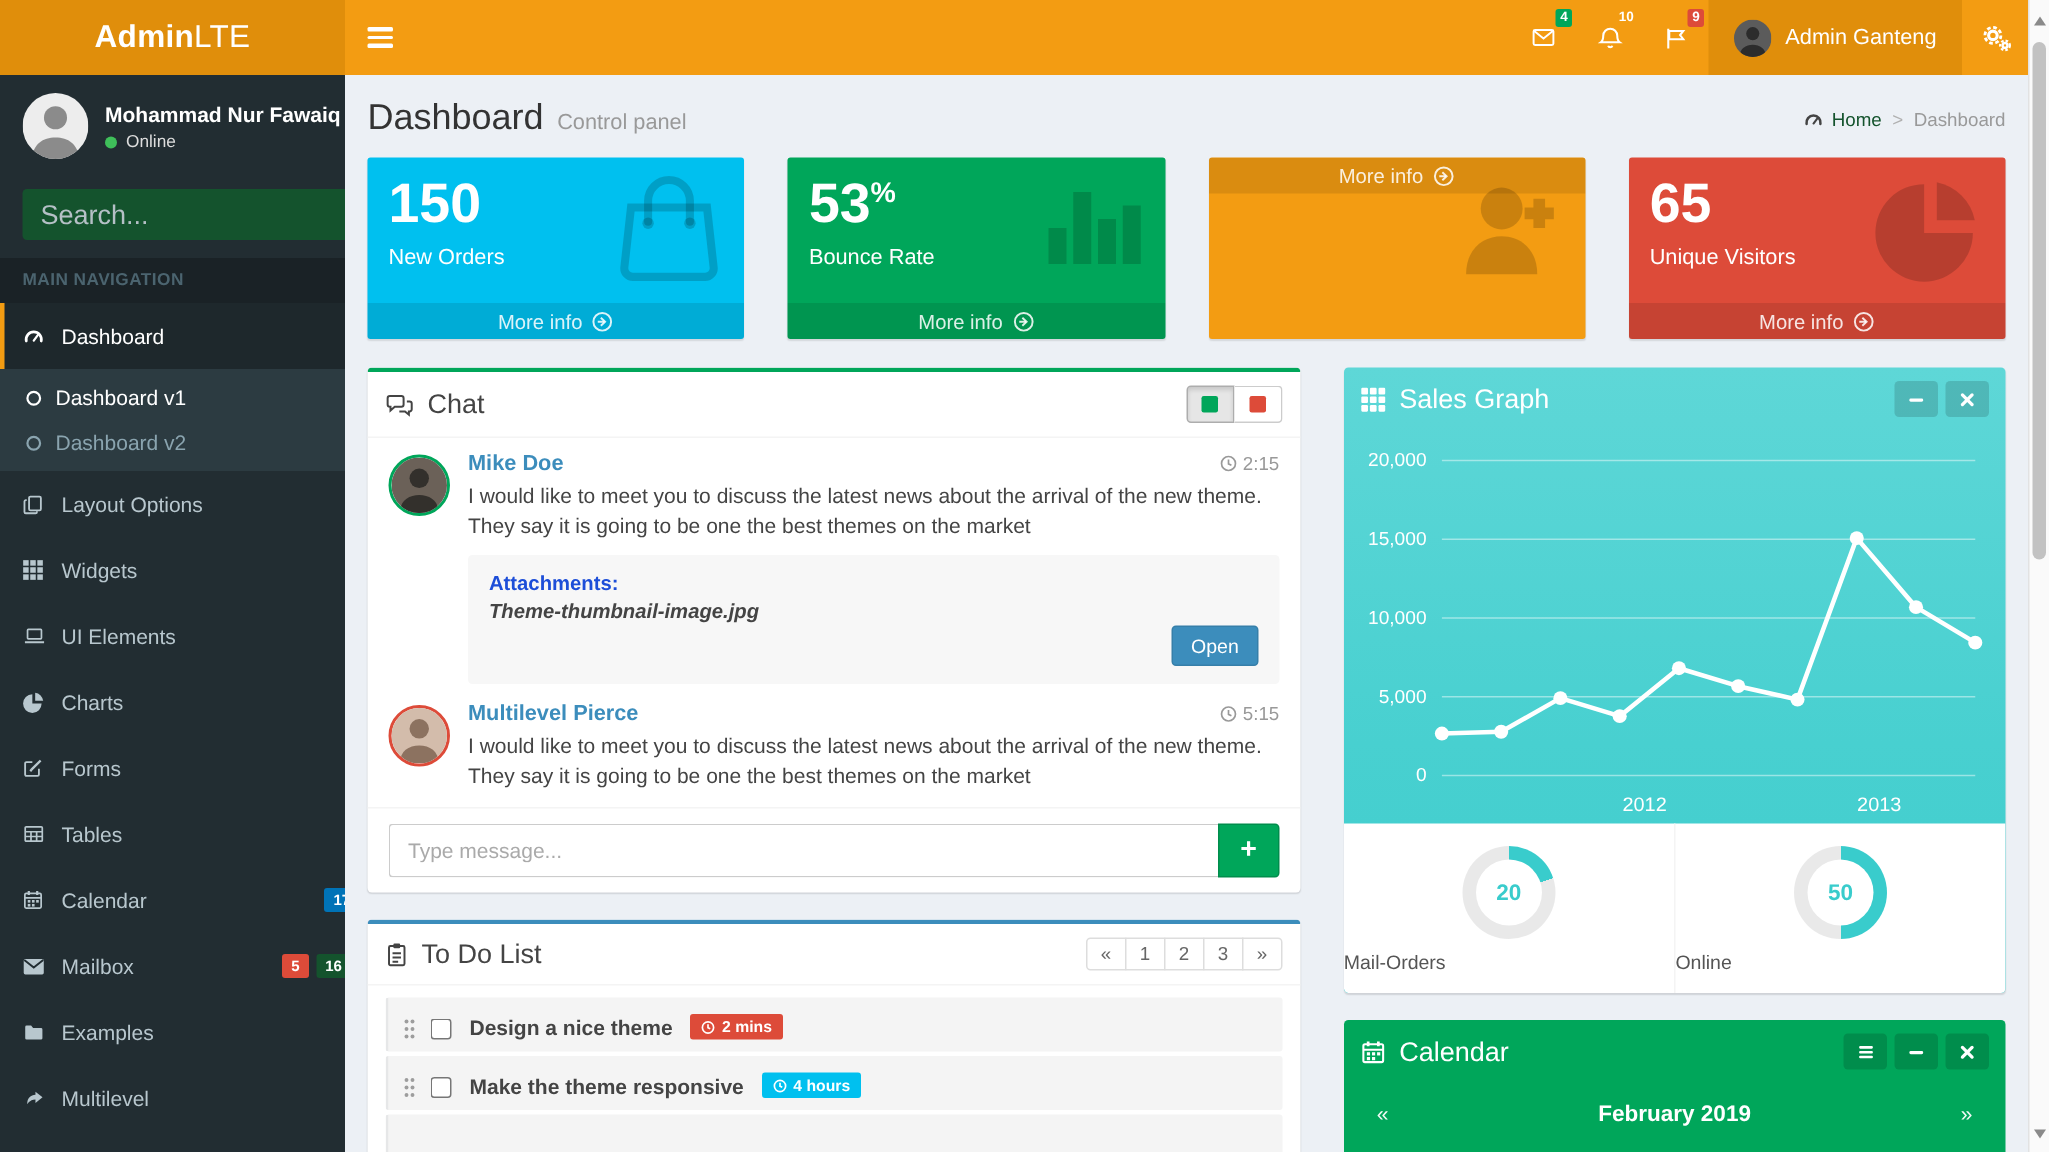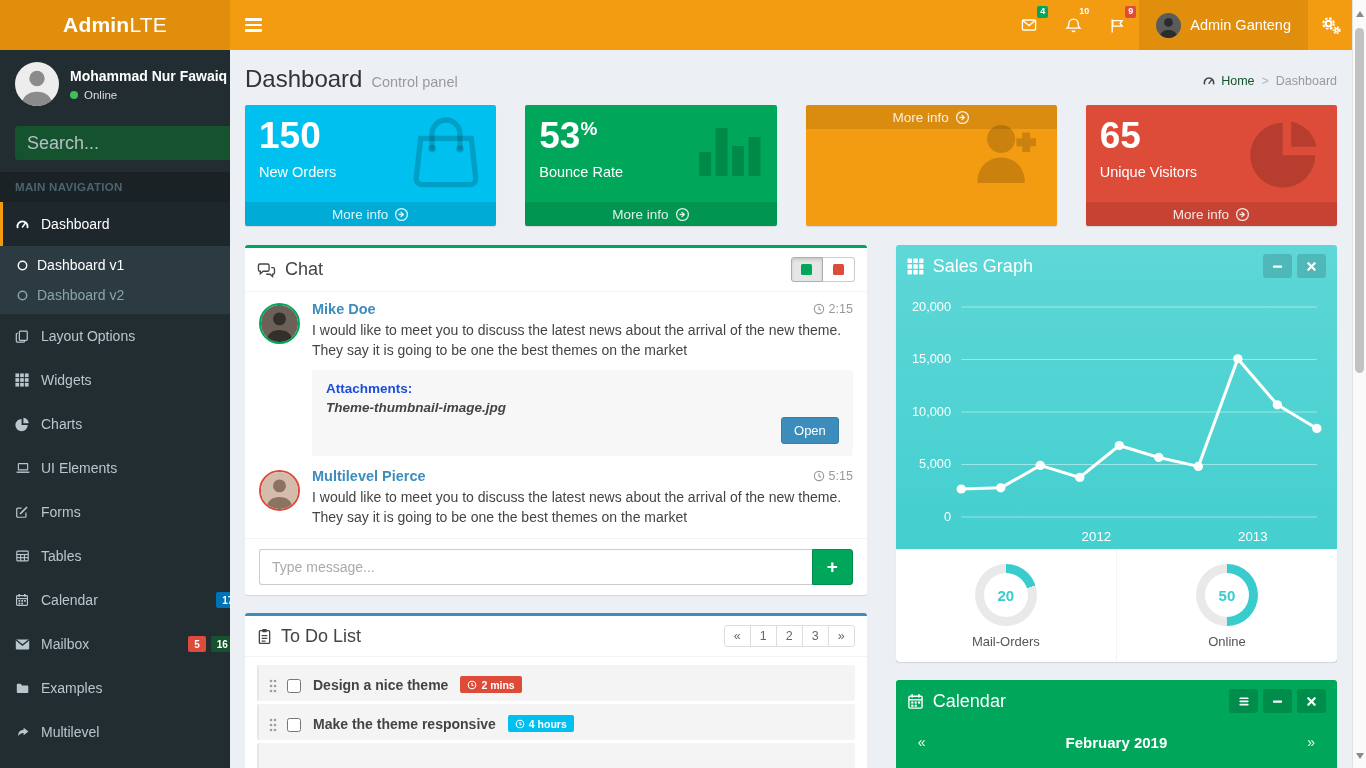--- a/index.html
+++ b/index.html
@@ -124,21 +124,21 @@
   .sales-box{border-radius:3px;overflow:hidden;box-shadow:0 1px 1px rgba(0,0,0,.12);
     background:linear-gradient(180deg,#5ed7d7 0%,#48d0d0 60%,#3fcdcd 100%)}
   .sales-header{display:flex;align-items:center;padding:9px 11px;color:#fff}
   .sales-header .box-title{color:#fff}
   .box-tools{margin-left:auto;display:flex;gap:5px}
   .tool-btn{width:29px;height:24px;border:none;border-radius:3px;color:#fff;display:flex;
     align-items:center;justify-content:center;cursor:pointer;font-family:inherit}
   .sales-box .tool-btn{background:rgba(0,0,0,.14)}
   .chart-wrap{padding:4px 6px 0}
   .knob-row{background:#fff;display:flex;border-radius:0 0 3px 3px}
-  .knob-cell{flex:1;text-align:center;padding:15px 0 13px;border-right:1px solid #f4f4f4}
+  .knob-cell{flex:1;text-align:left;padding:15px 0 13px;border-right:1px solid #f4f4f4}
   .knob-cell:last-child{border-right:none}
   .knob{width:62px;height:62px;border-radius:50%;margin:0 auto;position:relative}
   .knob-inner{position:absolute;inset:9px;background:#fff;border-radius:50%;display:flex;
     align-items:center;justify-content:center;font-weight:700;font-size:15px;color:#39cccc}
   .knob-label{margin-top:8px;color:#555;font-size:13px}
 
   
   .cal-box{background:#00a65a;border-radius:3px;margin-top:18px;height:200px;overflow:hidden;color:#fff}
   .cal-header{display:flex;align-items:center;padding:9px 11px}
   .cal-header .box-title{color:#fff}
@@ -313,42 +313,42 @@
               <rect x="11.3" y="11.3" width="4.2" height="4.2"></rect>
             </svg>
       </span>
       <span class="slabel">Widgets</span>
       <span class="sbadge" style="background-color: rgb(0, 166, 90);">new</span>
     </a>
       </li>
     <li>
         <a class="sitem">
       <span class="sicon">
+        <svg width="16" height="14" viewBox="0 0 16 16" fill="none" stroke="currentColor" stroke-width="1.3">
+              <rect x="2.7" y="3" width="10.6" height="7.2" rx="0.6"></rect>
+              <path d="M0.7 12.8 h14.6" stroke-width="1.6"></path>
+            </svg>
+      </span>
+      <span class="slabel">UI Elements</span>
+      <span class="schev">
+            <svg width="12" height="13" viewBox="0 0 16 16" fill="none" stroke="currentColor" stroke-width="1.7">
+              <polyline points="10,3.5 5.5,8 10,12.5"></polyline>
+            </svg>
+          </span>
+    </a>
+      </li>
+    <li>
+        <a class="sitem">
+      <span class="sicon">
         <svg width="15" height="15" viewBox="0 0 16 16" fill="currentColor">
               <path d="M7 8.6 V2 A6.6 6.6 0 1 0 13.6 8.6 Z"></path>
               <path d="M9 6.6 V0.9 A6.6 6.6 0 0 1 14.7 6.6 Z"></path>
             </svg>
       </span>
       <span class="slabel">Charts</span>
-      <span class="schev">
-            <svg width="12" height="13" viewBox="0 0 16 16" fill="none" stroke="currentColor" stroke-width="1.7">
-              <polyline points="10,3.5 5.5,8 10,12.5"></polyline>
-            </svg>
-          </span>
-    </a>
-      </li>
-    <li>
-        <a class="sitem">
-      <span class="sicon">
-        <svg width="16" height="14" viewBox="0 0 16 16" fill="none" stroke="currentColor" stroke-width="1.3">
-              <rect x="2.7" y="3" width="10.6" height="7.2" rx="0.6"></rect>
-              <path d="M0.7 12.8 h14.6" stroke-width="1.6"></path>
-            </svg>
-      </span>
-      <span class="slabel">UI Elements</span>
       <span class="schev">
             <svg width="12" height="13" viewBox="0 0 16 16" fill="none" stroke="currentColor" stroke-width="1.7">
               <polyline points="10,3.5 5.5,8 10,12.5"></polyline>
             </svg>
           </span>
     </a>
       </li>
     <li>
         <a class="sitem">
       <span class="sicon">

